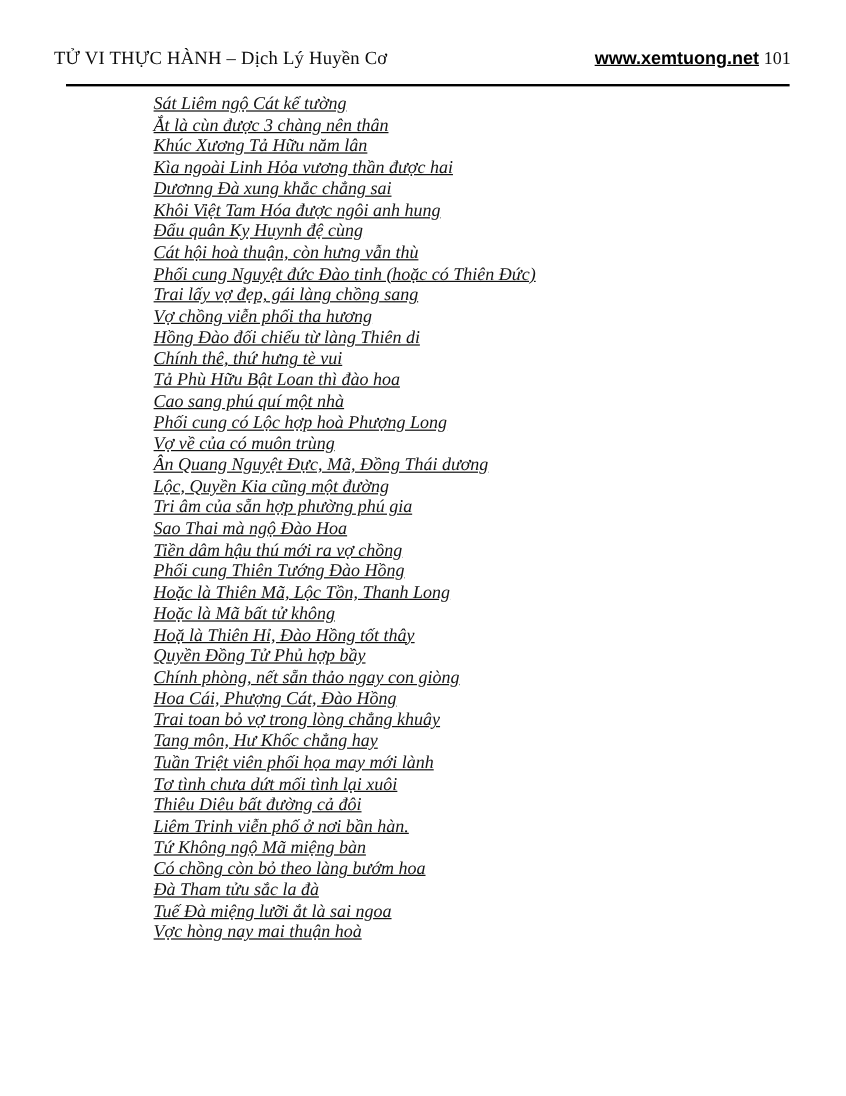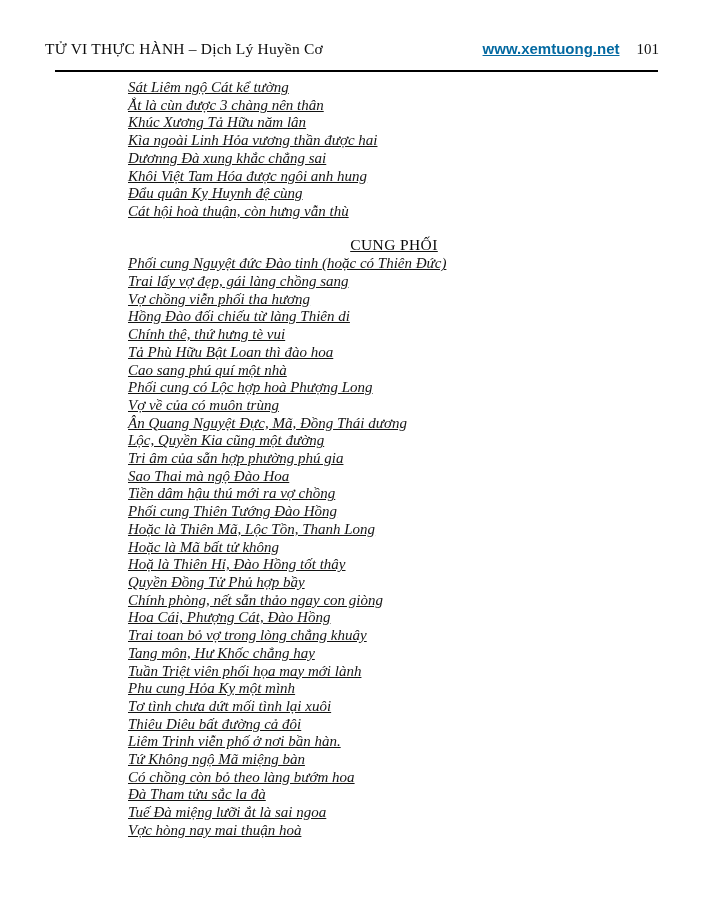--- a/index.html
+++ b/index.html
@@ -31,29 +31,29 @@
     white-space: nowrap;
   }
   .header-right {
     font-size: 15px;
     white-space: nowrap;
   }
   .site-link {
     font-family: "Liberation Sans", sans-serif;
     font-weight: bold;
     font-size: 15px;
-    color: #0369a1;
+    color: #000000;
     text-decoration: underline;
     cursor: pointer;
   }
   .page-number {
     font-family: "Liberation Serif", serif;
     font-size: 15px;
     color: #111111;
-    margin-left: 17px;
+    margin-left: 4px;
   }
   .header-rule {
     position: absolute;
     top: 70px;
     left: 55px;
     width: 603px;
     height: 0;
     border-top: 2px solid #000000;
   }
   .content {
@@ -104,21 +104,20 @@
         <div class="verse-line">Sát Liêm ngộ Cát kể tường</div>
         <div class="verse-line">Ắt là cùn được 3 chàng nên thân</div>
         <div class="verse-line">Khúc Xương Tả Hữu năm lân</div>
         <div class="verse-line">Kìa ngoài Linh Hỏa vương thần được hai</div>
         <div class="verse-line">Dươnng Đà xung khắc chẳng sai</div>
         <div class="verse-line">Khôi Việt Tam Hóa được ngôi anh hung</div>
         <div class="verse-line">Đẩu quân Kỵ Huynh đệ cùng</div>
         <div class="verse-line">Cát hội hoà thuận, còn hưng vẫn thù</div>
       </div>
 
-    <div class="section-heading">CUNG PHỐI</div>
 
     <div class="verse-block">
         <div class="verse-line">Phối cung Nguyệt đức Đào tinh (hoặc có Thiên Đức)</div>
         <div class="verse-line">Trai lấy vợ đẹp, gái làng chồng sang</div>
         <div class="verse-line">Vợ chồng viễn phối tha hương</div>
         <div class="verse-line">Hồng Đào đối chiếu từ làng Thiên di</div>
         <div class="verse-line">Chính thê, thứ hưng tè vui</div>
         <div class="verse-line">Tả Phù Hữu Bật Loan thì đào hoa</div>
         <div class="verse-line">Cao sang phú quí một nhà</div>
         <div class="verse-line">Phối cung có Lộc hợp hoà Phượng Long</div>
@@ -131,21 +130,20 @@
         <div class="verse-line">Phối cung Thiên Tướng Đào Hồng</div>
         <div class="verse-line">Hoặc là Thiên Mã, Lộc Tồn, Thanh Long</div>
         <div class="verse-line">Hoặc là Mã bất tử không</div>
         <div class="verse-line">Hoặ là Thiên Hỉ, Đào Hồng tốt thây</div>
         <div class="verse-line">Quyền Đồng Tử Phủ hợp bầy</div>
         <div class="verse-line">Chính phòng, nết sẵn thảo ngay con giòng</div>
         <div class="verse-line">Hoa Cái, Phượng Cát, Đào Hồng</div>
         <div class="verse-line">Trai toan bỏ vợ trong lòng chẳng khuây</div>
         <div class="verse-line">Tang môn, Hư Khốc chẳng hay</div>
         <div class="verse-line">Tuần Triệt viên phối họa may mới lành</div>
-        <div class="verse-line">Phu cung Hỏa Kỵ một mình</div>
         <div class="verse-line">Tơ tình chưa dứt mối tình lại xuôi</div>
         <div class="verse-line">Thiêu Diêu bất đường cả đôi</div>
         <div class="verse-line">Liêm Trinh viễn phố ở nơi bần hàn.</div>
         <div class="verse-line">Tứ Không ngộ Mã miệng bàn</div>
         <div class="verse-line">Có chồng còn bỏ theo làng bướm hoa</div>
         <div class="verse-line">Đà Tham tửu sắc la đà</div>
         <div class="verse-line">Tuế Đà miệng lưỡi ắt là sai ngoa</div>
         <div class="verse-line">Vợc hòng nay mai thuận hoà</div>
       </div>
 

